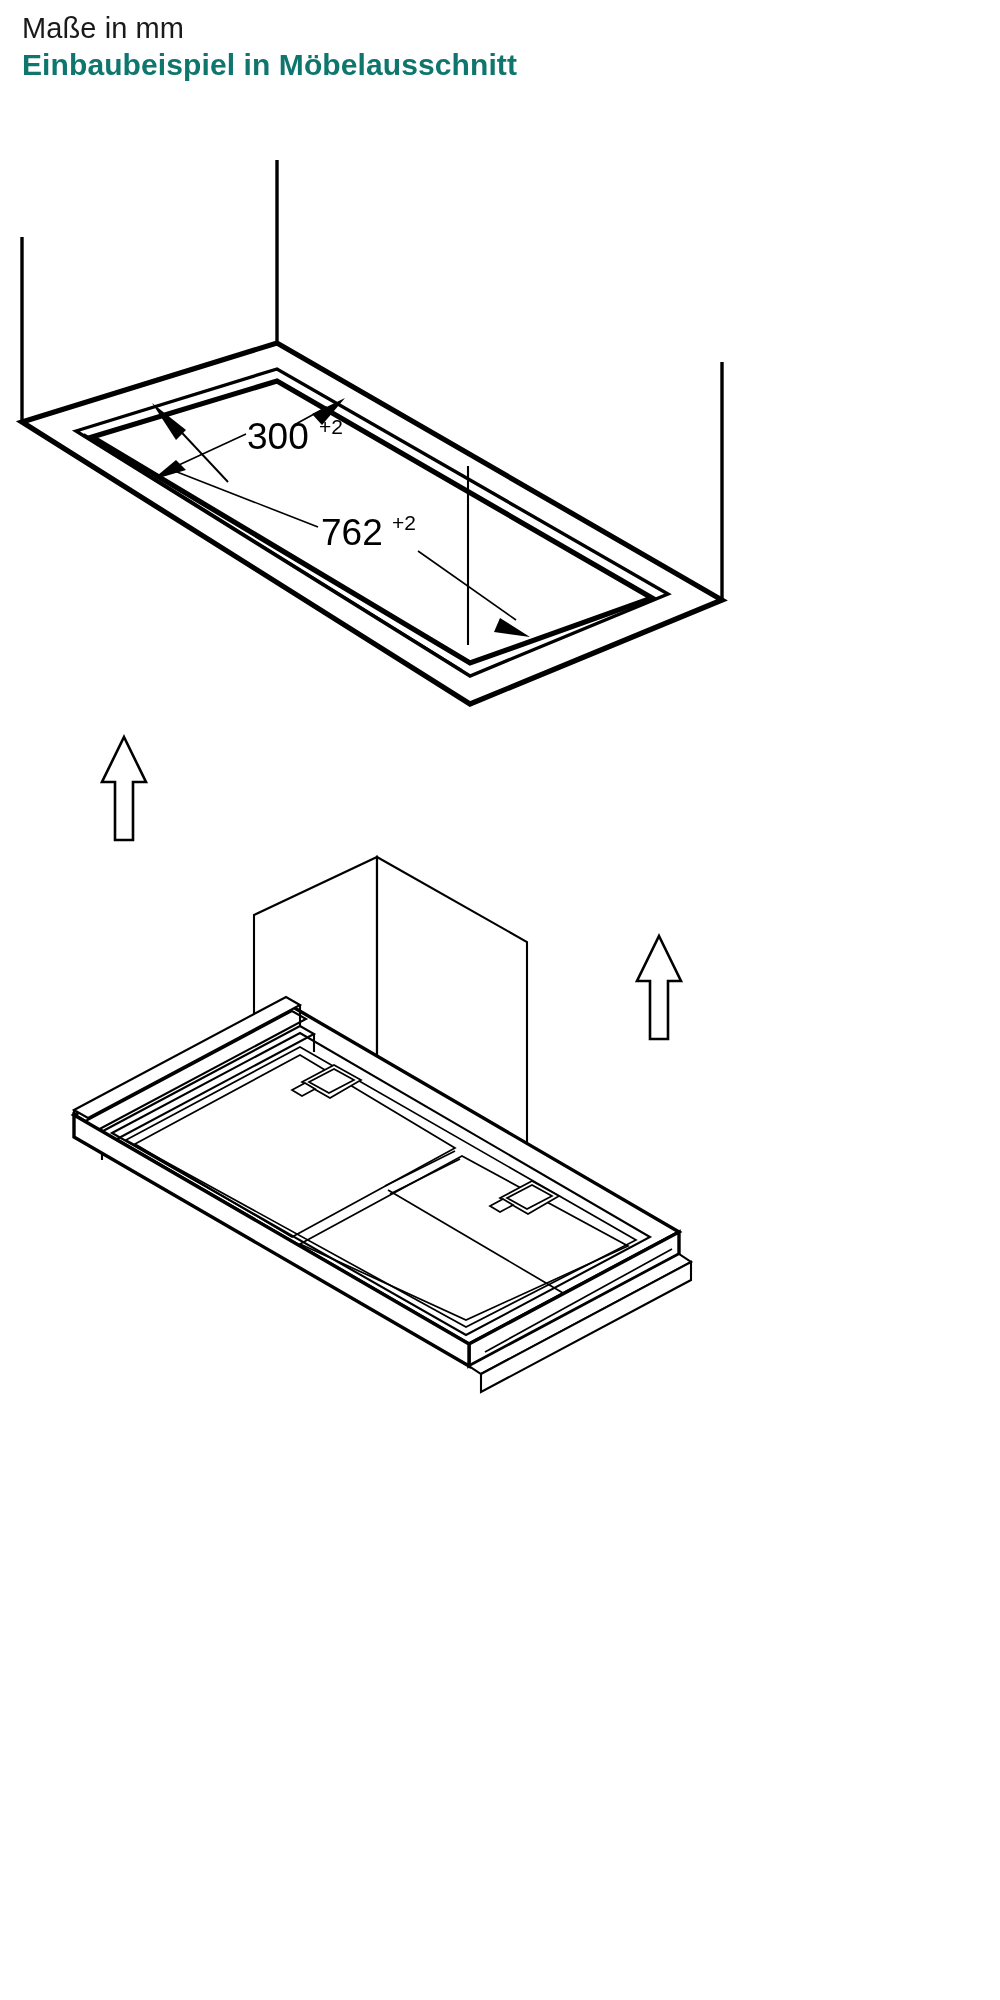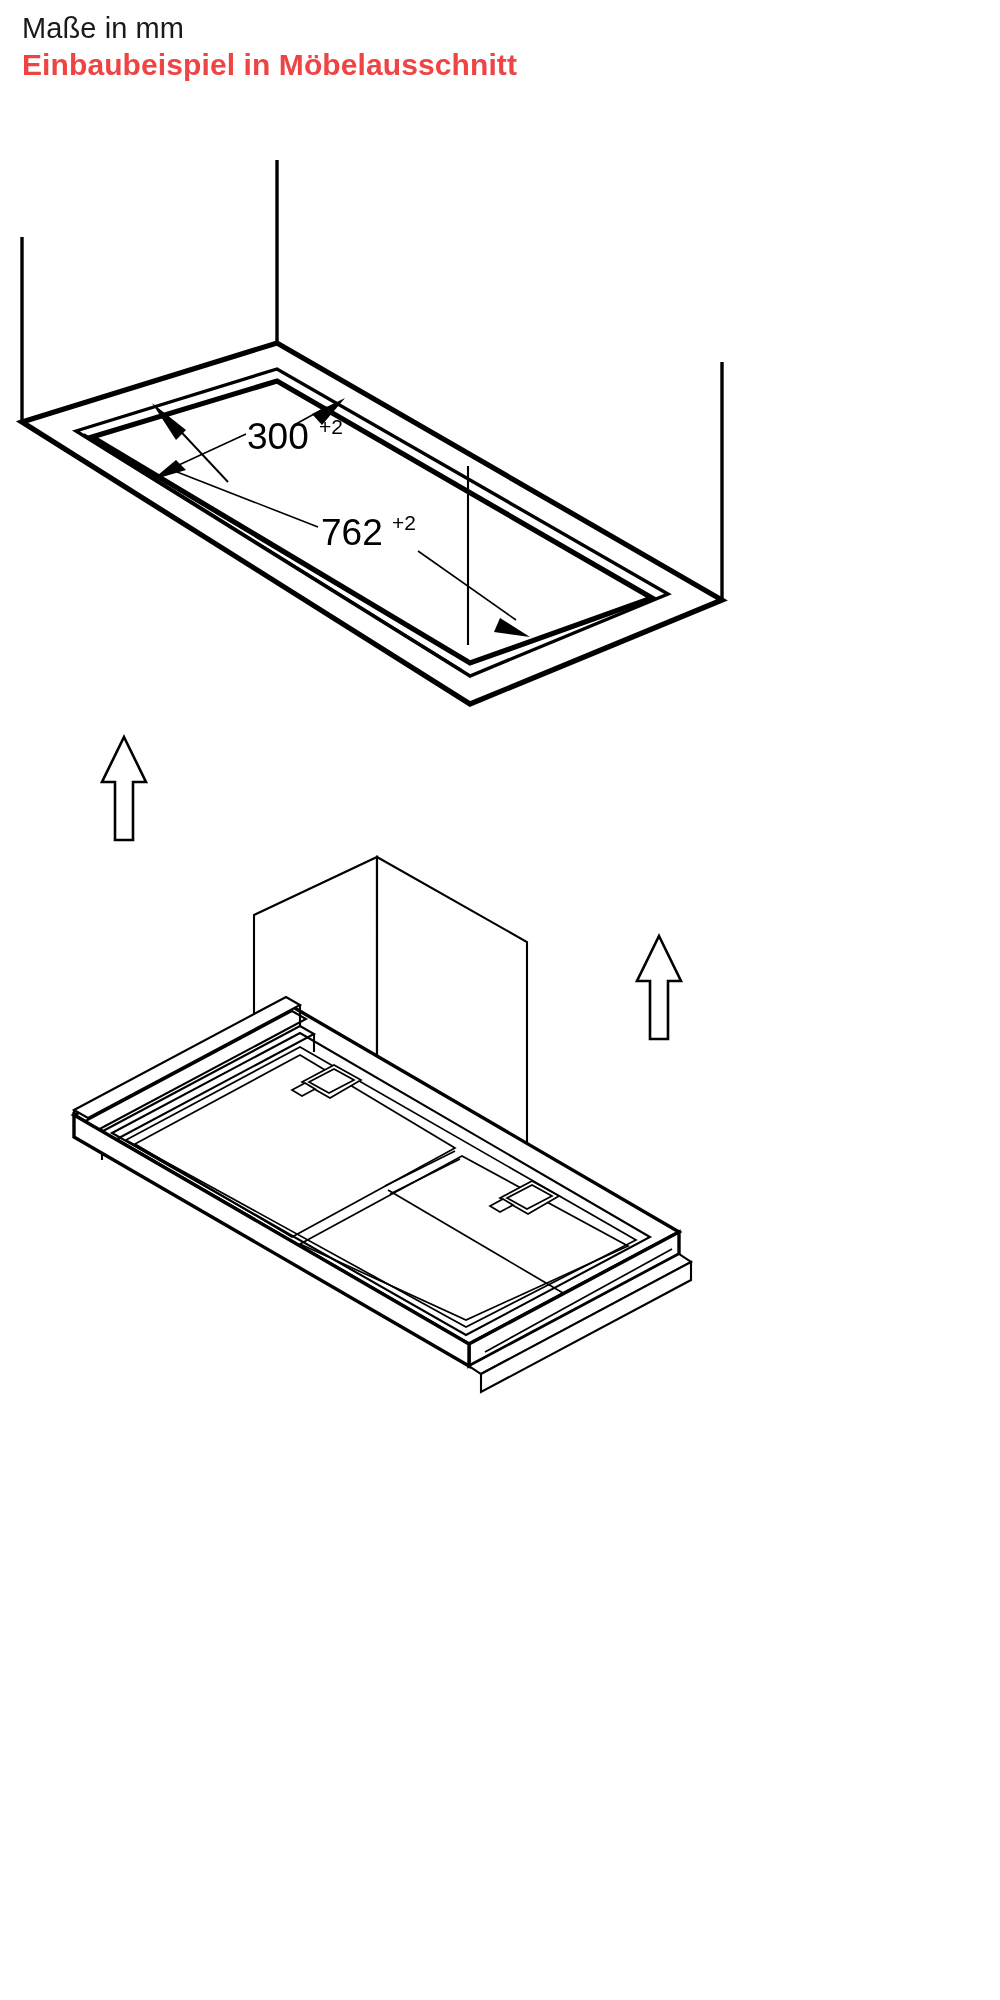--- a/index.html
+++ b/index.html
@@ -5,21 +5,21 @@
   html,body{margin:0;padding:0;background:#ffffff;}
   body{
     width:1000px;height:2000px;position:relative;overflow:hidden;
     font-family:"Liberation Sans","DejaVu Sans",sans-serif;
     color:#000000;
   }
   #sheet{position:absolute;inset:0;width:836px;height:2000px;}
 
   .title-block{position:absolute;left:22px;top:10px;}
   .title-line1{font-size:29px;font-weight:400;line-height:36px;color:#1a1a1a;letter-spacing:.1px;}
-  .title-line2{font-size:30px;font-weight:700;line-height:38px;color:#ef4444;letter-spacing:.1px;}
+  .title-line2{font-size:30px;font-weight:700;line-height:38px;color:#0f766e;letter-spacing:.1px;}
 
   svg.draw{position:absolute;left:0;top:0;width:1000px;height:2000px;display:block;}
 
   .ln{fill:none;stroke:#000;stroke-linecap:butt;stroke-linejoin:miter;}
   .thick{stroke-width:5.2;}
   .med{stroke-width:3.4;}
   .thin{stroke-width:2.1;}
   .hair{stroke-width:1.7;}
   .dimline{fill:none;stroke:#000;stroke-width:1.9;}
   .leader{fill:none;stroke:#000;stroke-width:1.6;}

